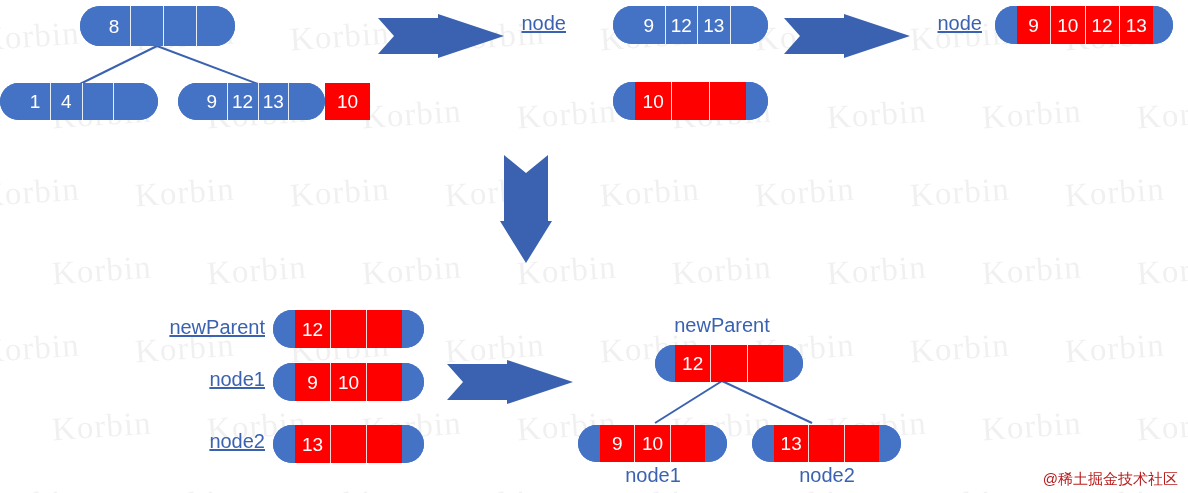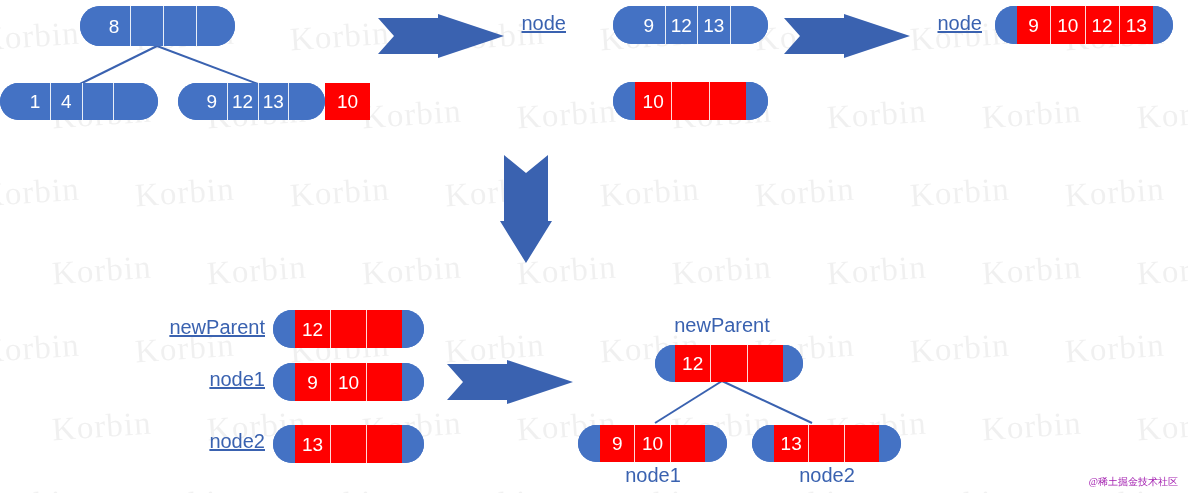--- a/index.html
+++ b/index.html
@@ -113,23 +113,23 @@
     position: absolute;
     z-index: 3;
   }
   .arrow svg { display: block; overflow: visible; }
 
   
   #attribution {
     position: absolute;
     right: 10px;
     bottom: 4px;
-    font-family: Liberation Serif, serif;
-    font-size: 10px;
-    color: #a21caf;
+    font-family: Liberation Sans, sans-serif;
+    font-size: 15px;
+    color: #b91c1c;
     z-index: 5;
     white-space: nowrap;
   }
 </style>
 </head>
 <body>
 
 <div id="canvas">
 
   <div id="watermark-layer">

